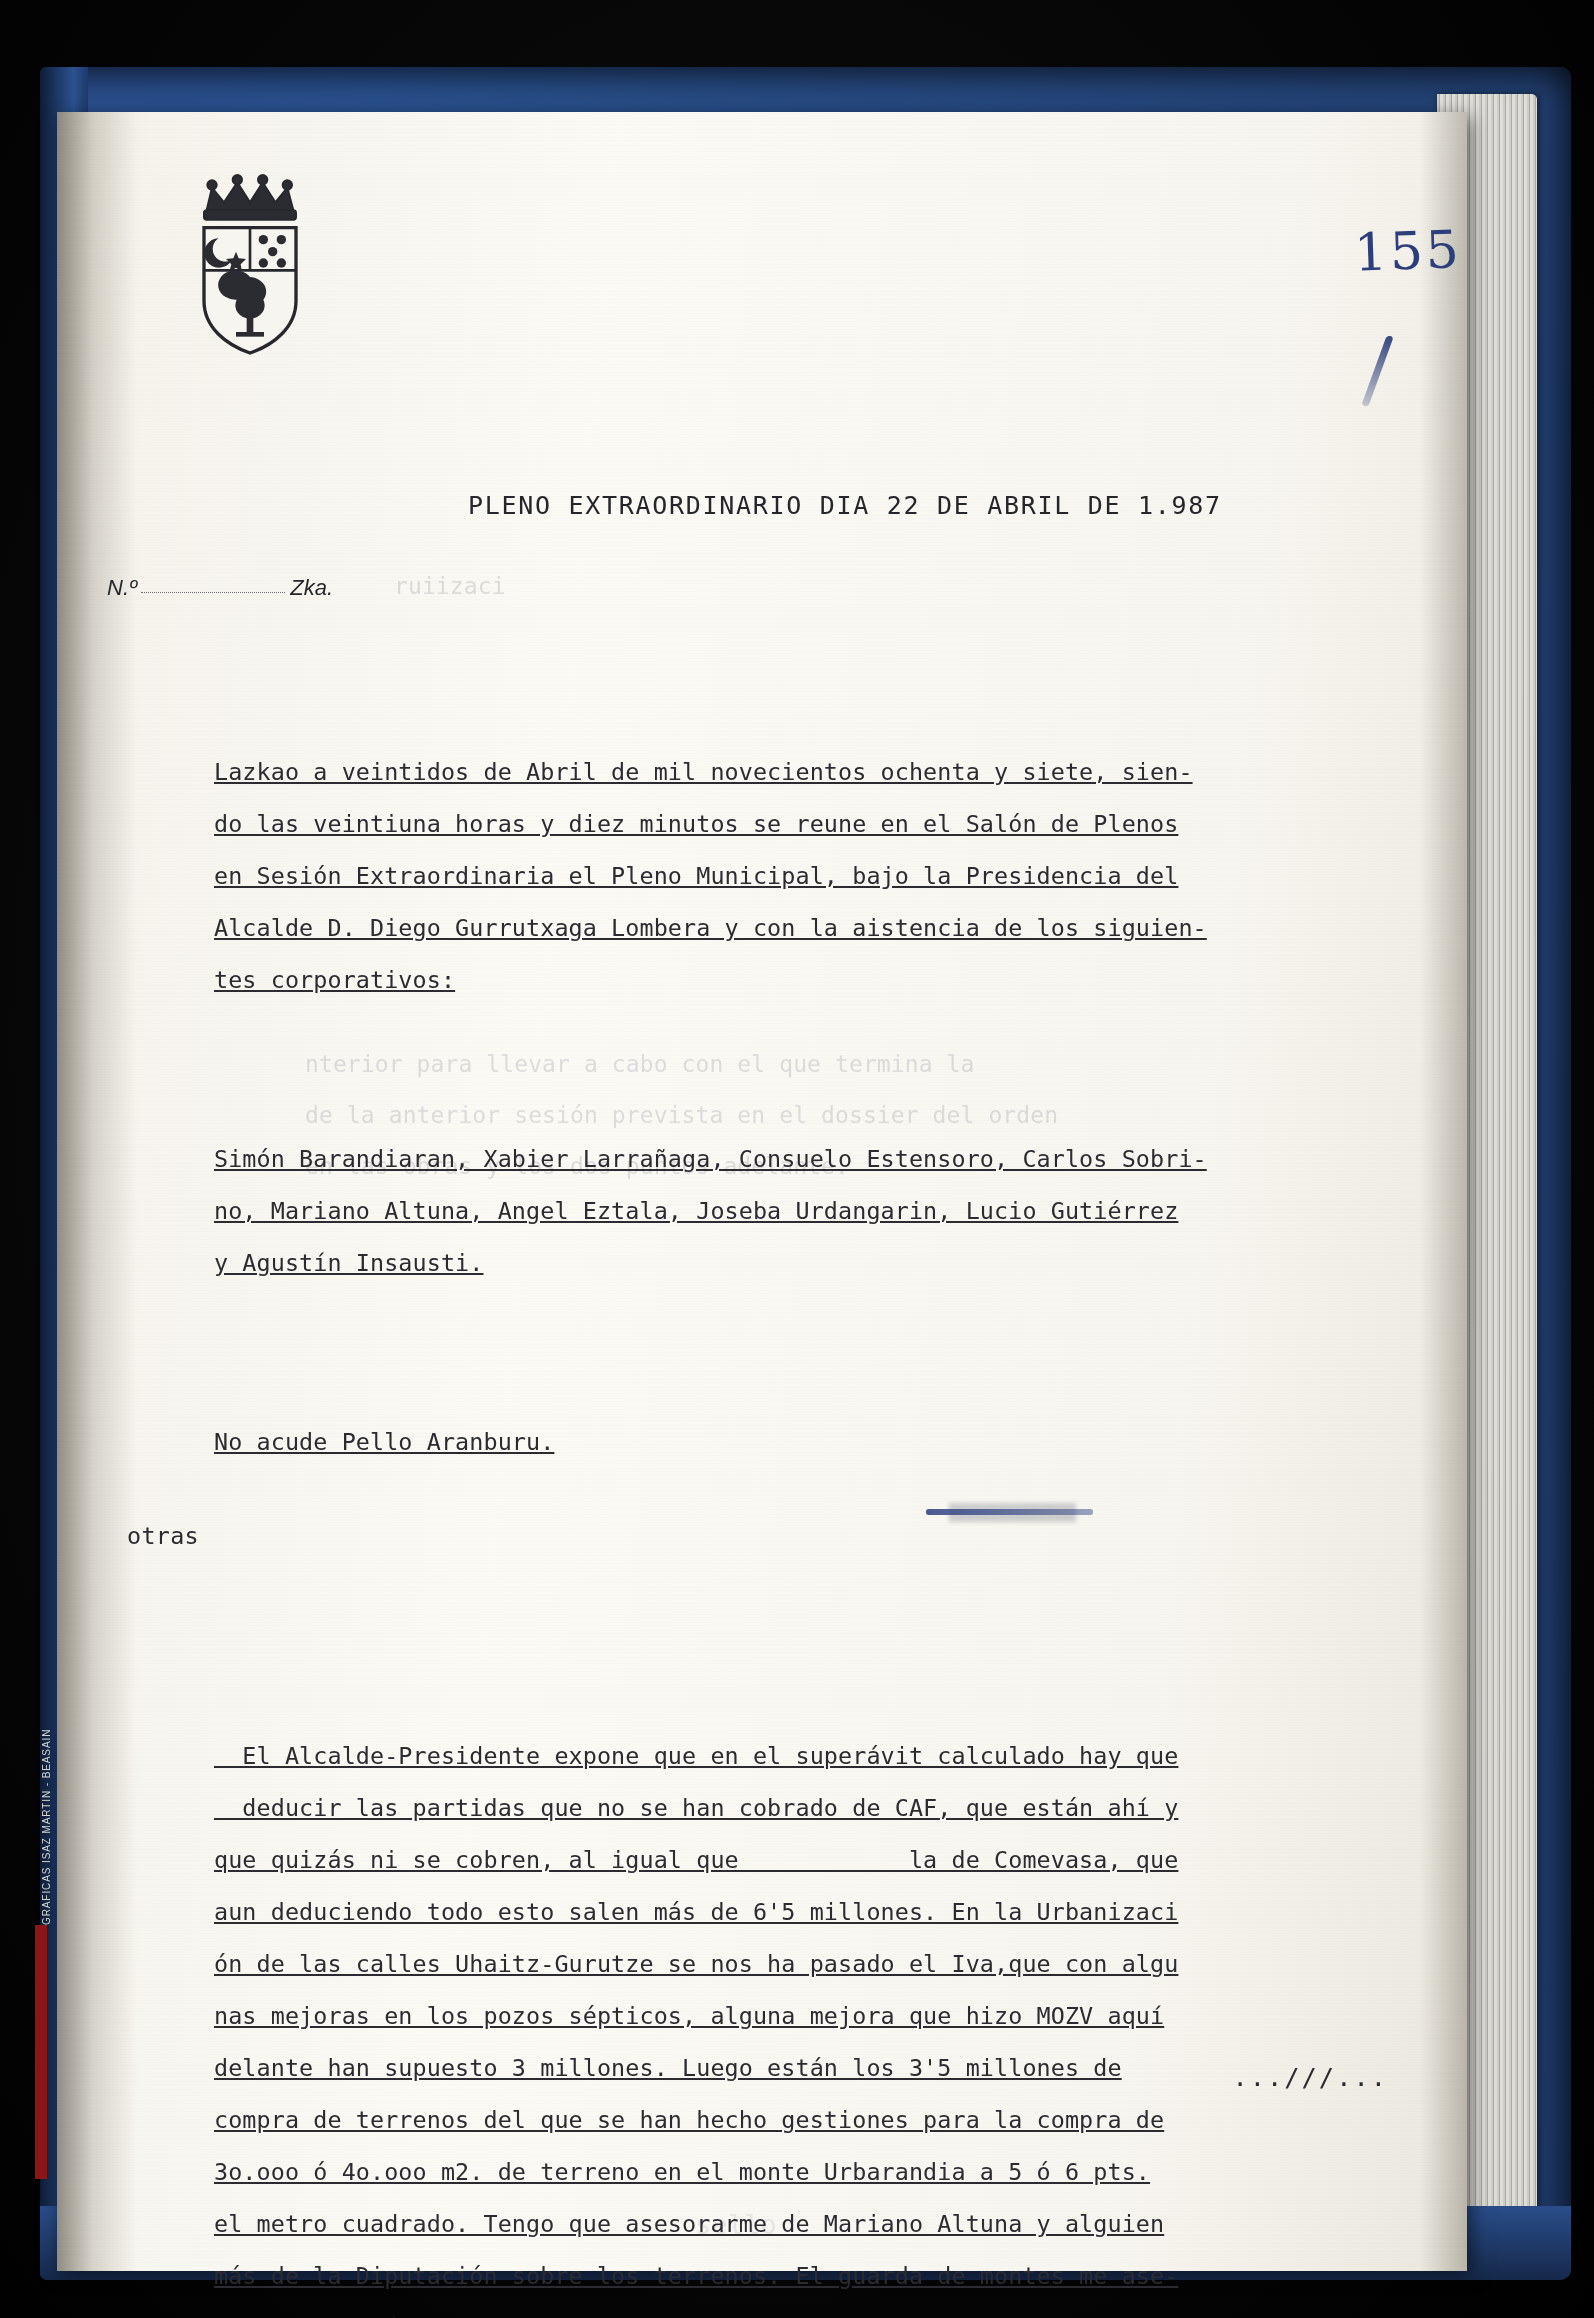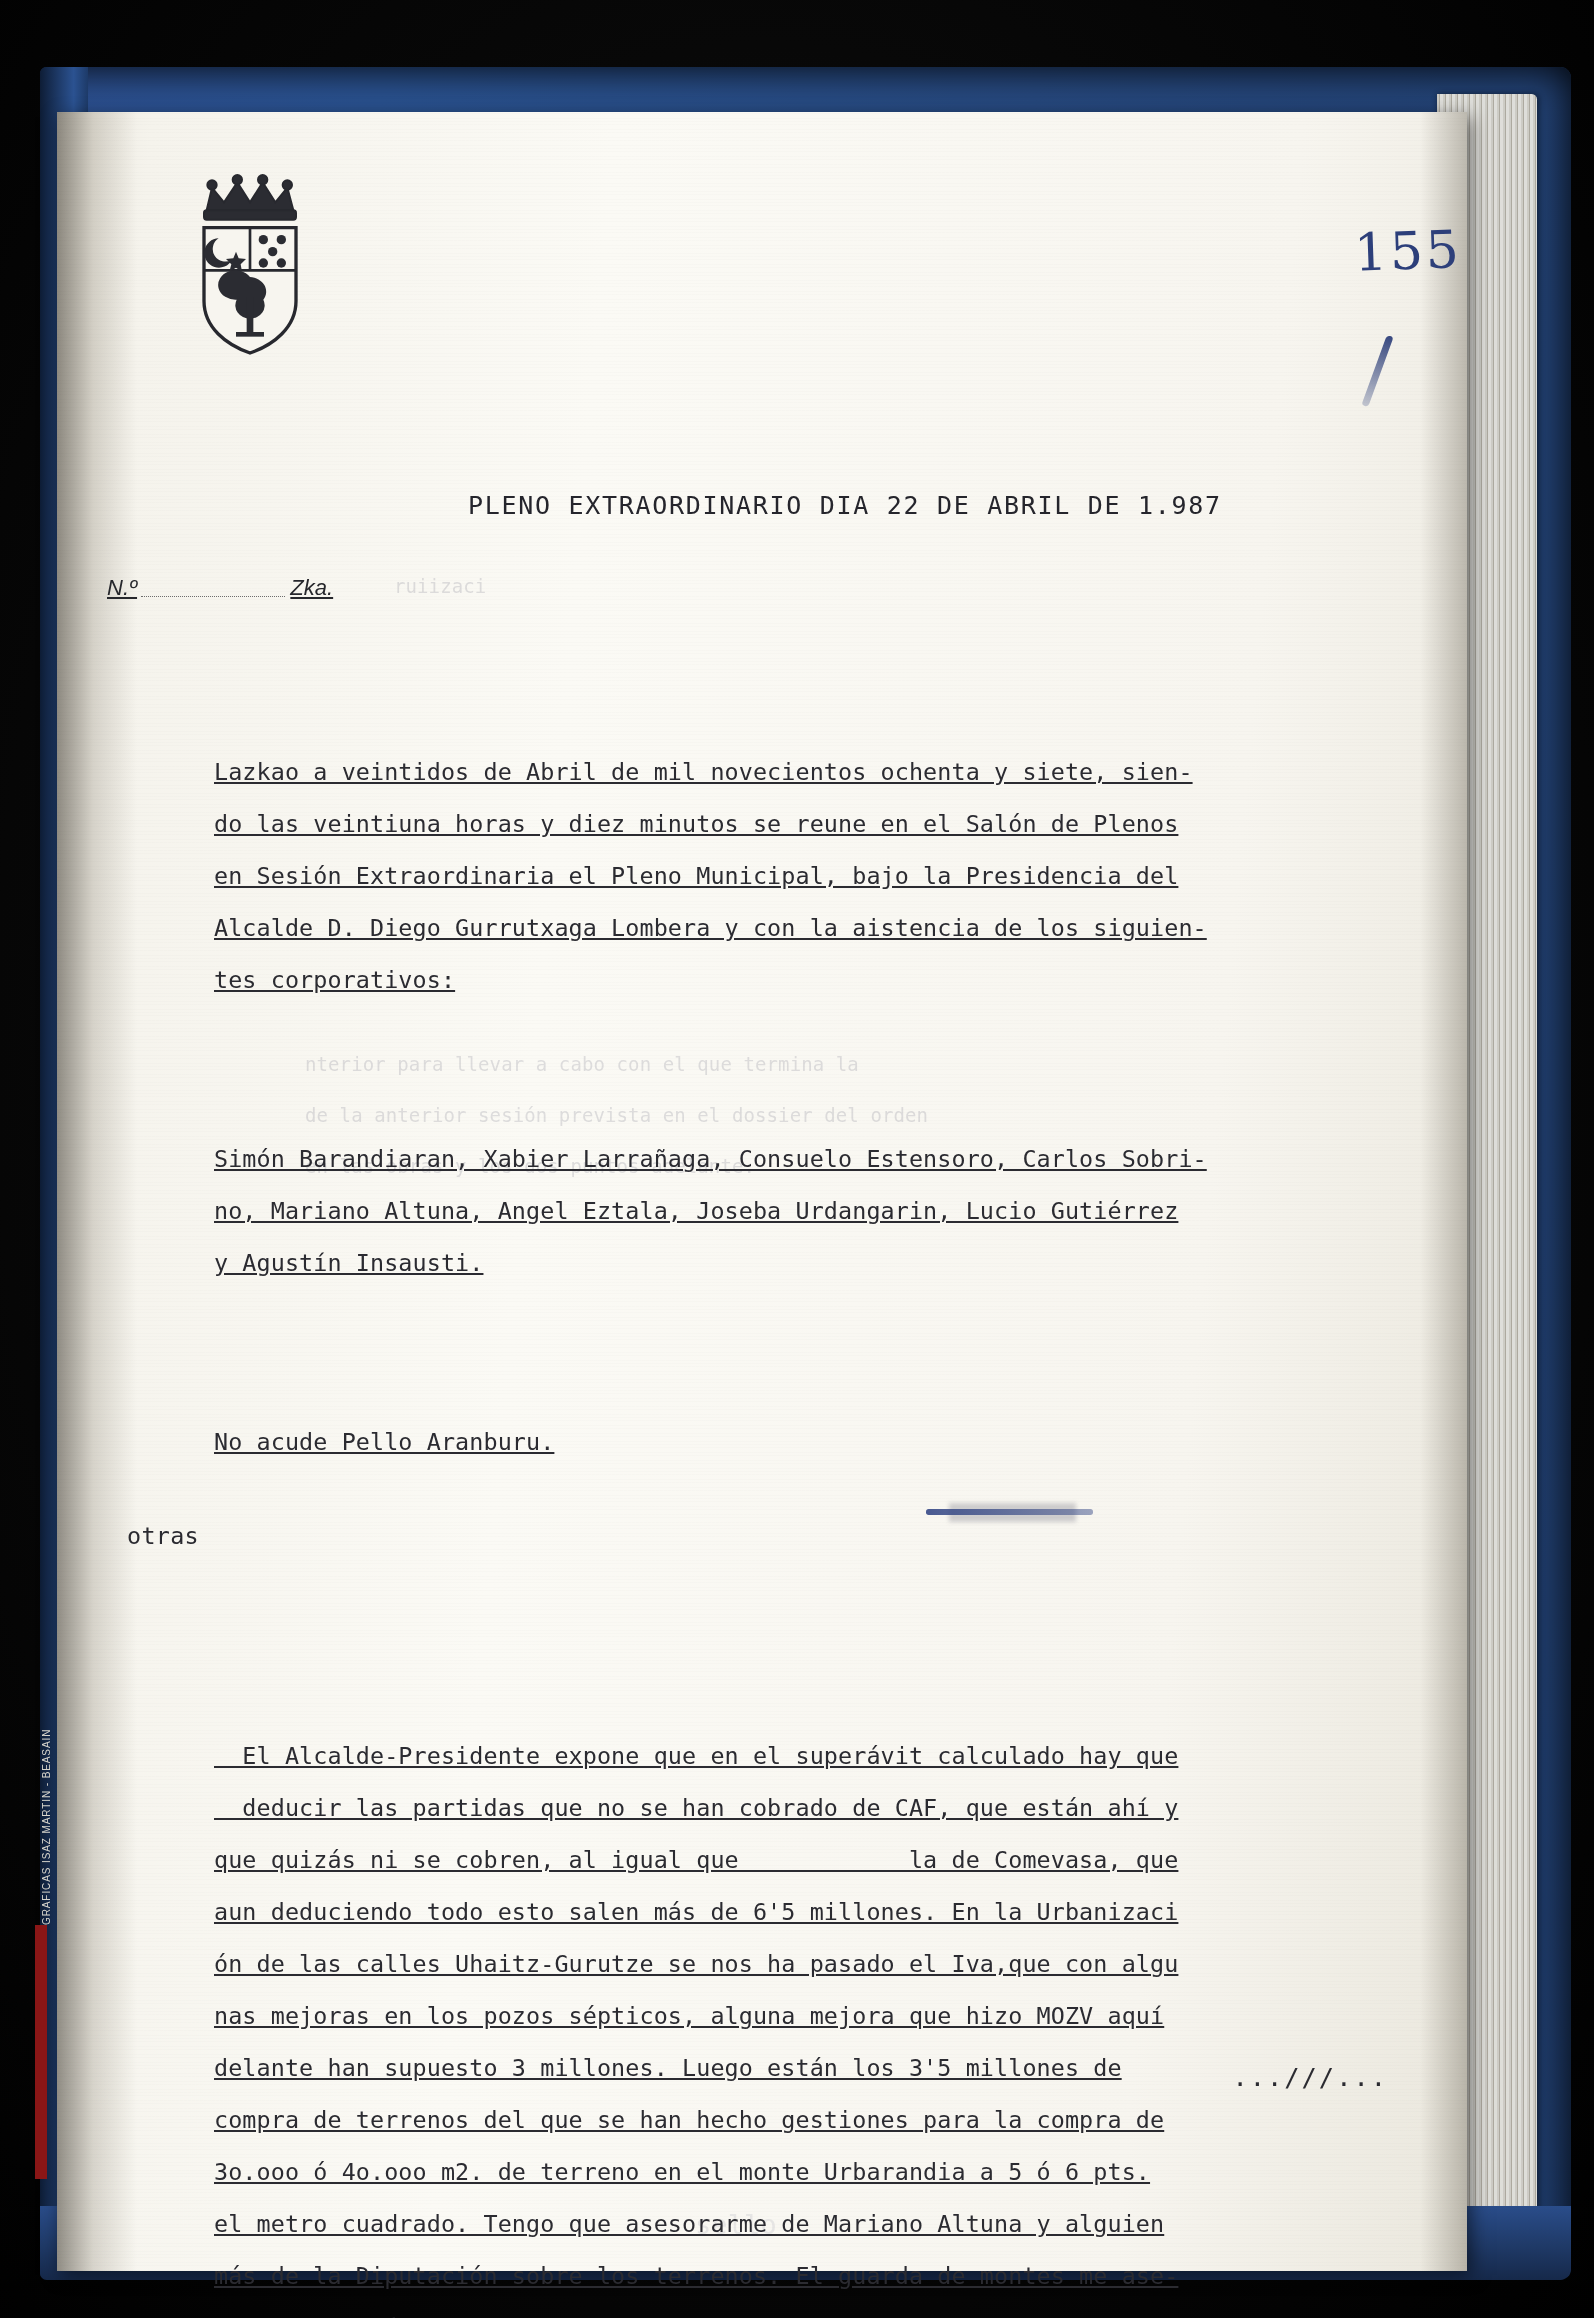--- a/index.html
+++ b/index.html
@@ -148,22 +148,21 @@
   }
 
   #numzka {
     position: absolute;
     left: 107px;
     top: 575px;
     font-size: 22px;
     font-style: italic;
     color: #26272c;
     display: flex;
-    align-items: center;
-    text-decoration: underline;
+    align-items: flex-start;
   }
   #numzka .dots {
     display: inline-block;
     width: 144px;
     border-bottom: 1.3px dotted #6d6d6d;
     margin: 0 5.3px 0 4px;
     height: 17.4px;
   }
 
   
@@ -263,21 +262,21 @@
     font-family: "DejaVu Sans Mono", monospace;
     font-size: 25.4px;
     letter-spacing: 2px;
     color: #2b2b31;
   }
 
   
   .ghost {
     position: absolute;
     font-family: "DejaVu Sans Mono", monospace;
-    font-size: 19px;
+    font-size: 23px;
     line-height: 51px;
     color: rgba(120,120,135,.22);
     white-space: pre;
     letter-spacing: 0.1px;
     pointer-events: none;
   }
   #ghost-1 { left: 394px; top: 561px; }
   #ghost-2 { left: 257px; top: 1039px; margin-left: 48px; }
   #ghost-3 { left: 695px; top: 2199px; color: rgba(120,120,150,.14); font-size: 27px; }
 

